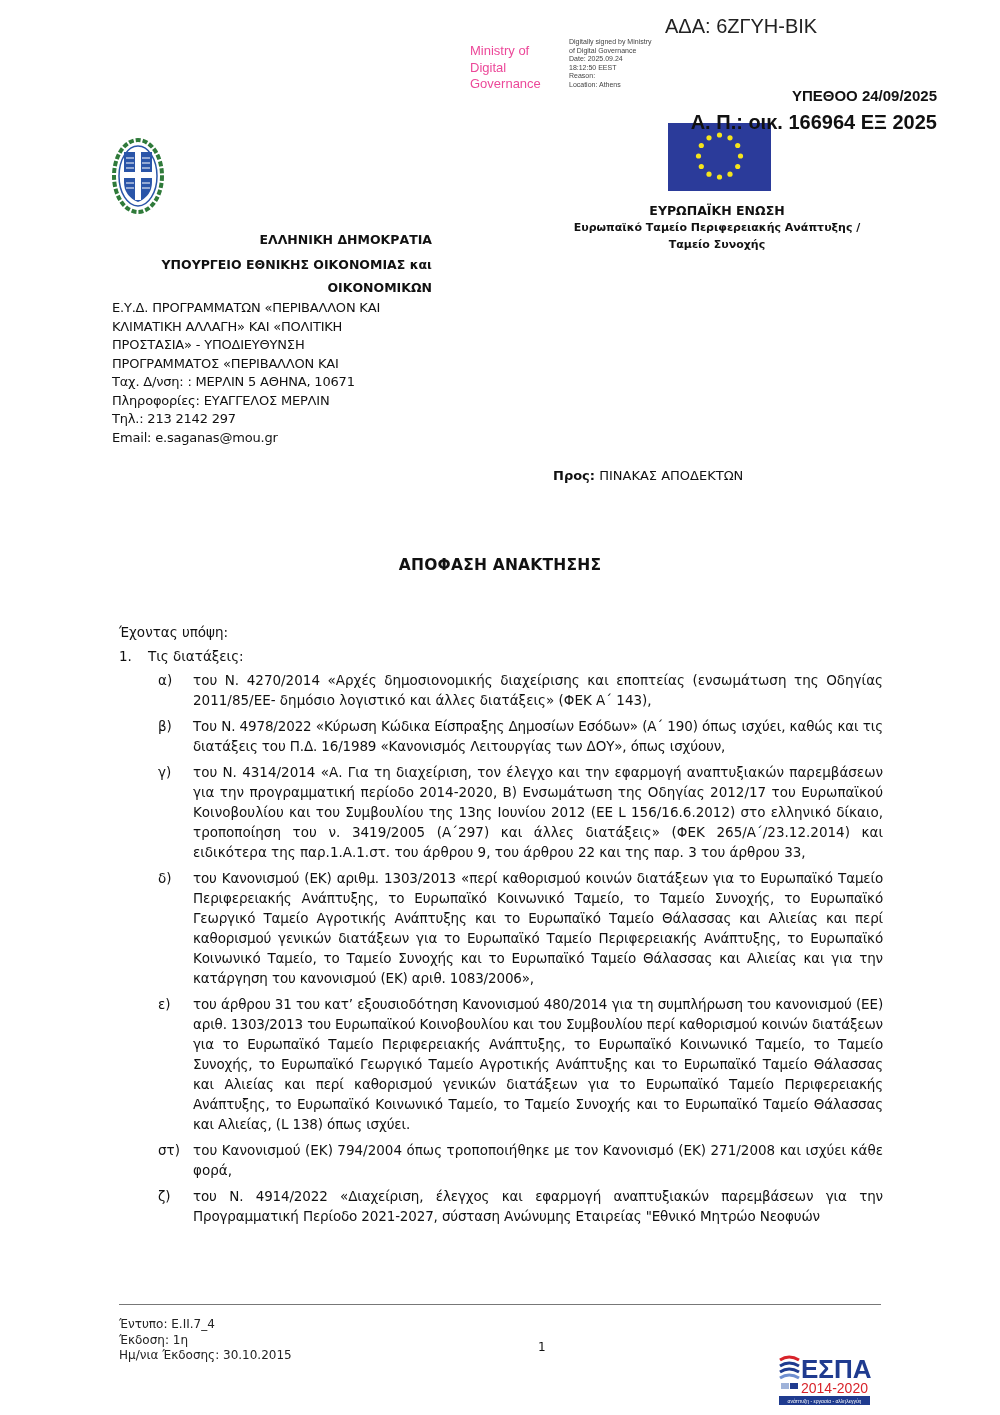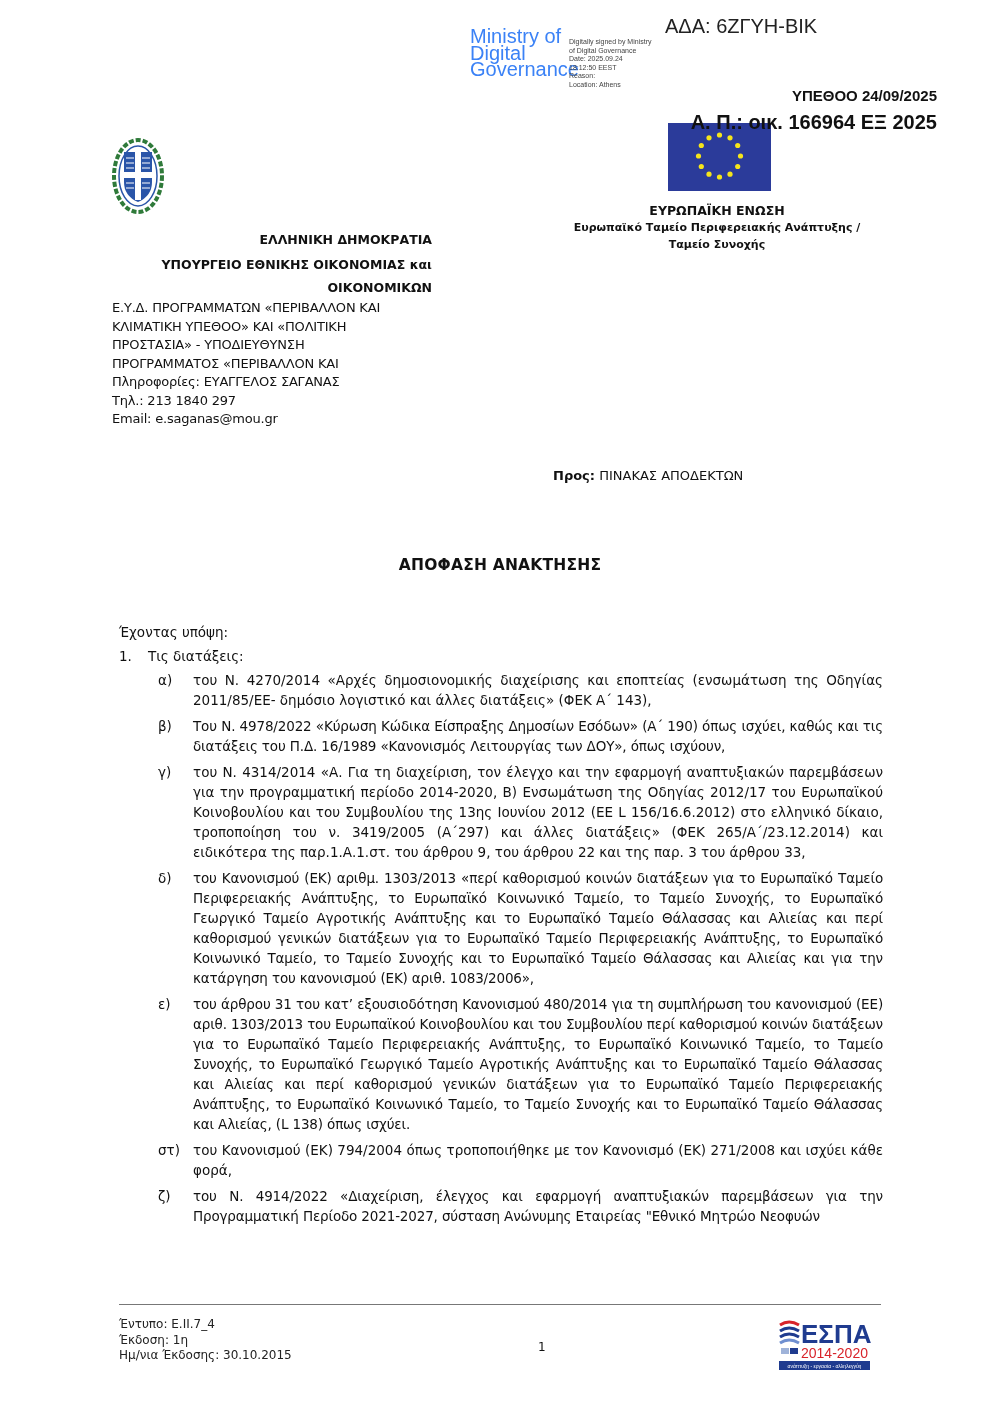--- a/index.html
+++ b/index.html
@@ -1,20 +1,20 @@
 <!DOCTYPE html>
 <html><head>
 <meta charset="utf-8">
 <style>
   html, body { margin: 0; padding: 0; background: #ffffff; }
   body { width: 1000px; height: 1415px; position: relative; overflow: hidden; color: #111; font-family: "DejaVu Sans", sans-serif; }
   .abs { position: absolute; }
 
   .ada { left: 665px; top: 15px; font-family: "Liberation Sans", sans-serif; font-size: 20px; color: #222; }
-  .sig-name { left: 470px; top: 28px; font-family: "Liberation Sans", sans-serif; font-size: 20px; line-height: 16.5px; color: #3b82f6; }
+  .sig-name { left: 470px; top: 43px; font-family: "Liberation Sans", sans-serif; font-size: 13px; line-height: 16.5px; color: #ec4899; }
   .sig-details { left: 569px; top: 38px; font-family: "Liberation Sans", sans-serif; font-size: 7px; line-height: 8.6px; color: #444; }
 
   .ref-date { right: 63px; top: 87px; font-family: "Liberation Sans", sans-serif; font-weight: bold; font-size: 15px; color: #111; }
   .ref-protocol { right: 63px; top: 111px; font-family: "Liberation Sans", sans-serif; font-weight: bold; font-size: 20px; color: #111; }
 
   .eu-flag { left: 668px; top: 123px; width: 103px; height: 68px; background: #2b3b9a; }
   .eu-caption { left: 552px; top: 203px; width: 330px; text-align: center; font-family: "DejaVu Sans", sans-serif; font-weight: bold; }
   .eu-caption .l1 { font-size: 12.5px; line-height: 16px; }
   .eu-caption .l2 { font-size: 11px; line-height: 17px; }
 
@@ -34,21 +34,21 @@
   .numbered { display: flex; line-height: 20px; margin-bottom: 4px; }
   .numbered .num { width: 29px; flex: none; }
   .item { display: flex; margin-left: 39px; margin-bottom: 6px; }
   .item .lbl { width: 35px; flex: none; line-height: 20px; }
   .item .txt { flex: 1; text-align: justify; line-height: 20px; }
 
   .footer-rule { left: 119px; top: 1304px; width: 762px; height: 0; border-top: 1.5px solid #777; }
   .footer-left { left: 119px; top: 1317px; font-size: 12px; line-height: 15.5px; font-family: "DejaVu Sans", sans-serif; color: #222; }
   .page-num { left: 538px; top: 1340px; font-size: 12px; font-family: "DejaVu Sans", sans-serif; }
 
-  .espa { left: 777px; top: 1315px; width: 95px; height: 56px; text-decoration: underline; }
+  .espa { left: 777px; top: 1350px; width: 95px; height: 56px; text-decoration: underline; }
 </style>
 </head>
 <body>
 
 <div class="abs ada">ΑΔΑ: 6ΖΓΥΗ-ΒΙΚ</div>
 
 <div class="abs sig-name">
   <div>Ministry of</div>
   <div>Digital</div>
   <div>Governance</div>
@@ -111,25 +111,26 @@
         <line x1="30" y1="50" x2="38" y2="50"></line>
     </g>
   </svg>
 </div>
 
 <div class="abs issuer">
   <div class="bold">ΕΛΛΗΝΙΚΗ ΔΗΜΟΚΡΑΤΙΑ</div>
   <div class="bold">ΥΠΟΥΡΓΕΙΟ ΕΘΝΙΚΗΣ ΟΙΚΟΝΟΜΙΑΣ και</div>
   <div class="bold" style="line-height:22px;">ΟΙΚΟΝΟΜΙΚΩΝ</div>
   <div class="reg">Ε.Υ.Δ. ΠΡΟΓΡΑΜΜΑΤΩΝ «ΠΕΡΙΒΑΛΛΟΝ ΚΑΙ</div>
-  <div class="reg">ΚΛΙΜΑΤΙΚΗ ΥΠΕΘΟΟ» ΚΑΙ «ΠΟΛΙΤΙΚΗ</div>
+  <div class="reg">ΚΛΙΜΑΤΙΚΗ ΑΛΛΑΓΗ» ΚΑΙ «ΠΟΛΙΤΙΚΗ</div>
   <div class="reg">ΠΡΟΣΤΑΣΙΑ» - ΥΠΟΔΙΕΥΘΥΝΣΗ</div>
   <div class="reg">ΠΡΟΓΡΑΜΜΑΤΟΣ «ΠΕΡΙΒΑΛΛΟΝ ΚΑΙ</div>
-  <div class="reg">Πληροφορίες: ΕΥΑΓΓΕΛΟΣ ΣΑΓΑΝΑΣ</div>
-  <div class="reg">Τηλ.: 213 1840 297</div>
+  <div class="reg">Ταχ. Δ/νση: : ΜΕΡΛΙΝ 5 ΑΘΗΝΑ, 10671</div>
+  <div class="reg">Πληροφορίες: ΕΥΑΓΓΕΛΟΣ ΜΕΡΛΙΝ</div>
+  <div class="reg">Τηλ.: 213 2142 297</div>
   <div class="reg">Email: e.saganas@mou.gr</div>
 </div>
 
 <div class="abs to">
   <b>Προς:</b>
   <span>ΠΙΝΑΚΑΣ ΑΠΟΔΕΚΤΩΝ</span>
 </div>
 
 <div class="abs title">ΑΠΟΦΑΣΗ ΑΝΑΚΤΗΣΗΣ</div>
 

